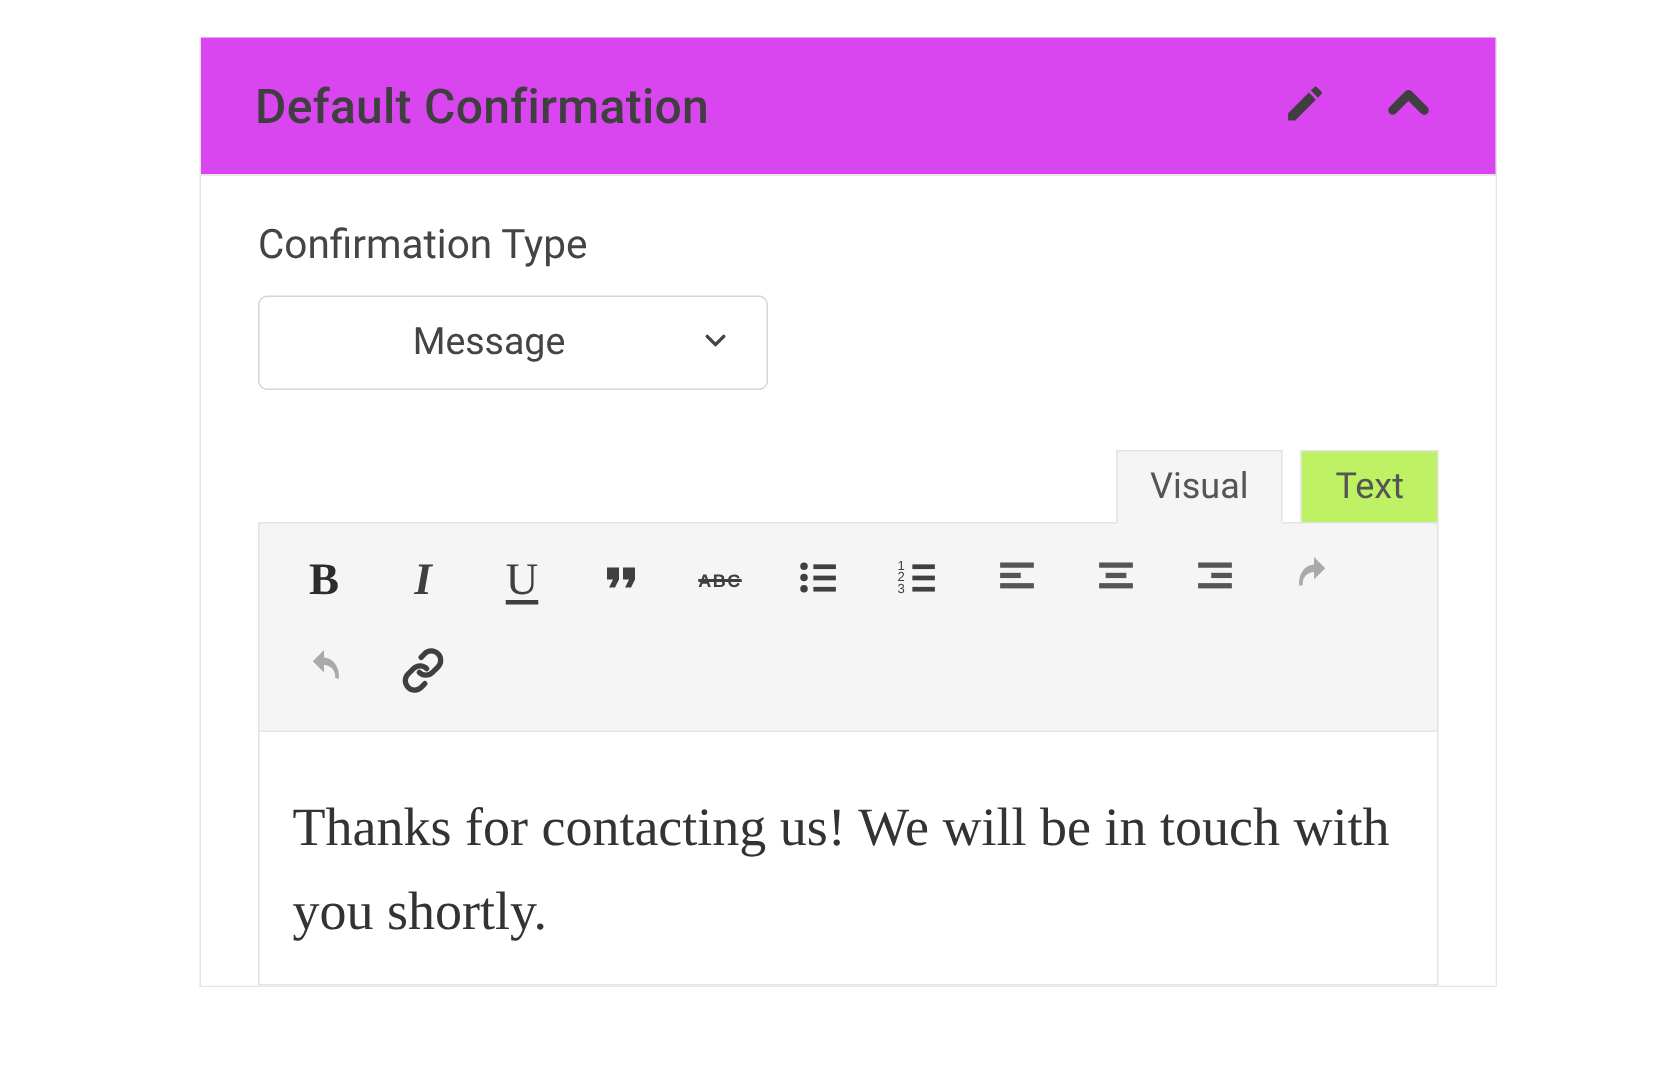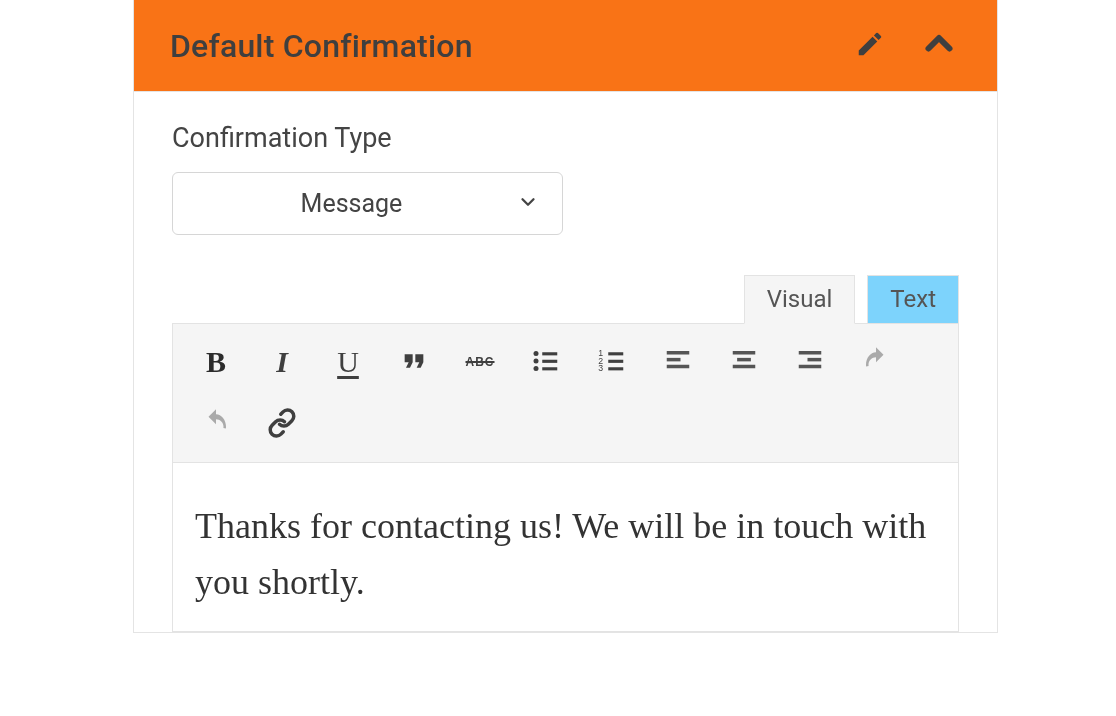--- a/index.html
+++ b/index.html
@@ -11,26 +11,27 @@
       padding: 0 133px;
       overflow: hidden;
     }
     .panel {
       border: 1px solid #e4e4e4;
       border-top: none;
       width: 865px;
       margin-top: 0;
     }
     .panel-header {
-      background: #f97316;
+      background: #d946ef;
       display: flex;
       align-items: center;
       justify-content: space-between;
       padding: 22px 36px 22px 36px;
       border-bottom: 1px solid #e4e4e4;
+      margin-top: 25px;
     }
     .panel-title {
       font-size: 32px;
       font-weight: 500;
       color: #3f3f3f;
       letter-spacing: 0.2px;
     }
     .panel-actions {
       display: flex;
       gap: 28px;
@@ -49,21 +50,21 @@
     }
     .field-label {
       font-size: 27px;
       color: #444;
       font-weight: 400;
       margin-bottom: 18px;
       display: block;
     }
     .select-wrap {
       position: relative;
-      width: 391px;
+      width: 340px;
       margin-bottom: 40px;
     }
     .select {
       width: 100%;
       border: 1px solid #d6d6d6;
       border-radius: 6px;
       background: #fff;
       padding: 16px 52px 16px 20px;
       font-size: 25px;
       color: #444;
@@ -97,21 +98,21 @@
       font-family: inherit;
     }
     .editor-tab.active {
       background: #f5f5f5;
       border-bottom: 1px solid #f5f5f5;
       position: relative;
       z-index: 2;
       margin-bottom: -1px;
     }
     .editor-tab.inactive {
-      background: #7dd3fc;
+      background: #bef264;
     }
     .editor-toolbar {
       background: #f5f5f5;
       border: 1px solid #e3e3e3;
       padding: 14px 10px 14px 10px;
       display: flex;
       flex-wrap: wrap;
       gap: 0;
       row-gap: 14px;
       align-items: center;

